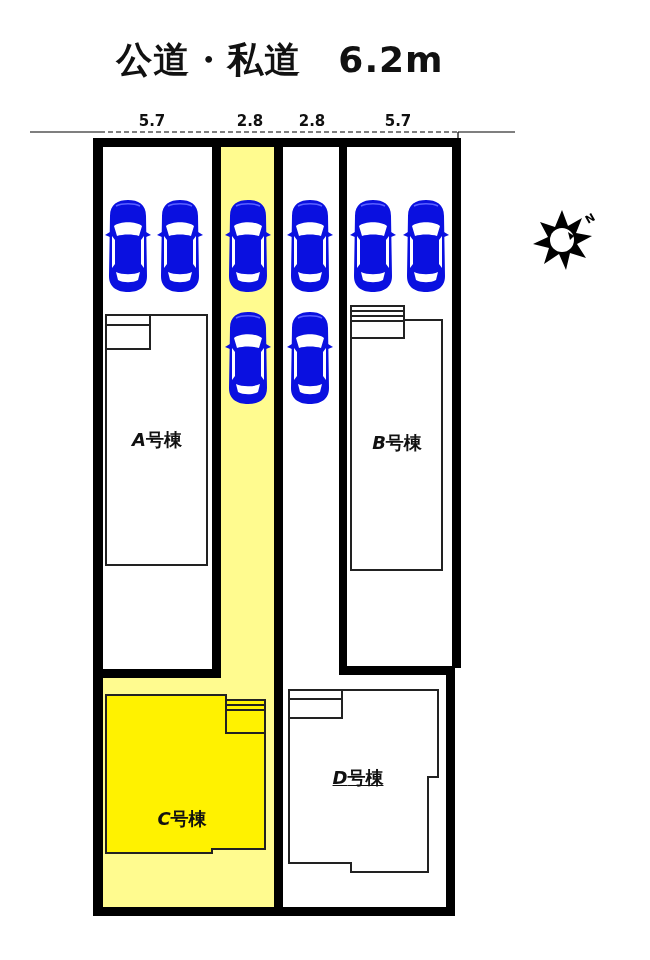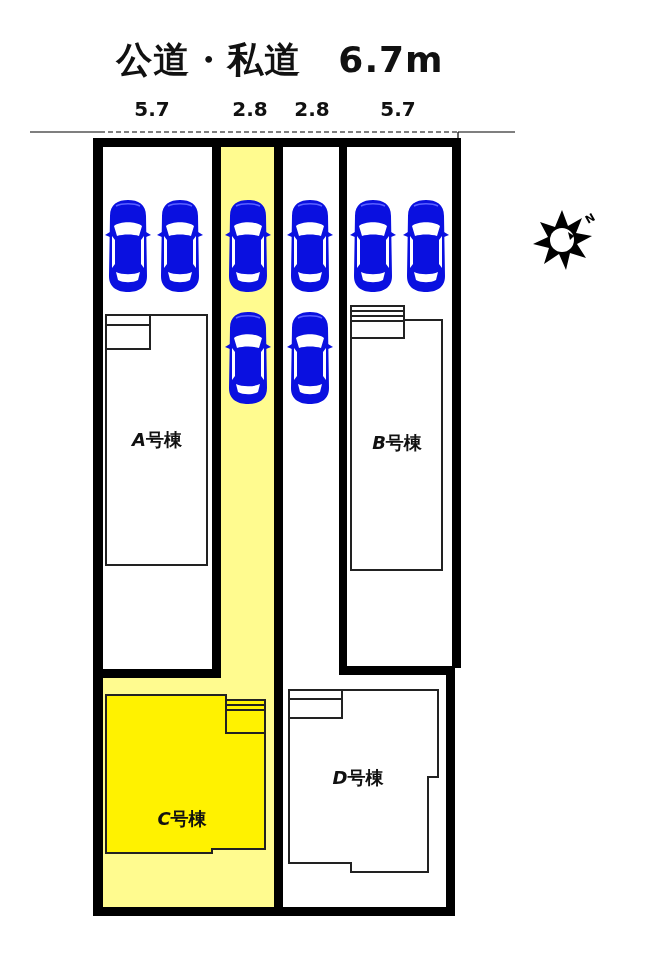--- a/index.html
+++ b/index.html
@@ -1,30 +1,30 @@
 <!DOCTYPE html>
 <html><head>
 <meta charset="utf-8">
 <style>
   html, body { margin: 0; padding: 0; background: #ffffff; }
   body { width: 650px; height: 960px; position: relative; overflow: hidden;
          font-family: "DejaVu Sans", "Liberation Sans", sans-serif; }
   .title { position: absolute; left: 0; width: 560px; top: 36px; text-align: center;
            font-size: 36px; font-weight: bold; color: #111; letter-spacing: 1px; }
-  .dim { position: absolute; top: 97px; font-size: 20px; font-weight: bold; color: #111;
+  .dim { position: absolute; top: 112px; font-size: 15px; font-weight: bold; color: #111;
          transform: translateX(-50%); }
   .bldg-label { position: absolute; font-size: 18px; font-weight: bold; color: #111;
                 transform: translate(-50%, -50%); white-space: nowrap; font-style: normal; }
   .bldg-label .letter { font-style: italic; }
   svg { position: absolute; left: 0; top: 0; }
 </style>
 </head>
 <body>
 
-<div class="title">公道・私道　6.7m</div>
+<div class="title">公道・私道　6.2m</div>
 
 <div class="dim" style="left:152px">5.7</div>
 <div class="dim" style="left:250px">2.8</div>
 <div class="dim" style="left:312px">2.8</div>
 <div class="dim" style="left:398px">5.7</div>
 
 <svg width="650" height="960" viewBox="0 0 650 960">
   <defs>
     <g id="car">
 
@@ -126,15 +126,15 @@
 
 <div class="bldg-label" style="left:157px; top:440px;">
   <span class="letter">A</span><span>号棟</span>
 </div>
 <div class="bldg-label" style="left:397px; top:443px;">
   <span class="letter">B</span><span>号棟</span>
 </div>
 <div class="bldg-label" style="left:182px; top:819px;">
   <span class="letter">C</span><span>号棟</span>
 </div>
-<div class="bldg-label" style="left:358px; top:778px;">
+<div class="bldg-label" style="left:358px; top:778px;text-decoration:underline;">
   <span class="letter">D</span><span>号棟</span>
 </div>
 
 </body></html>

